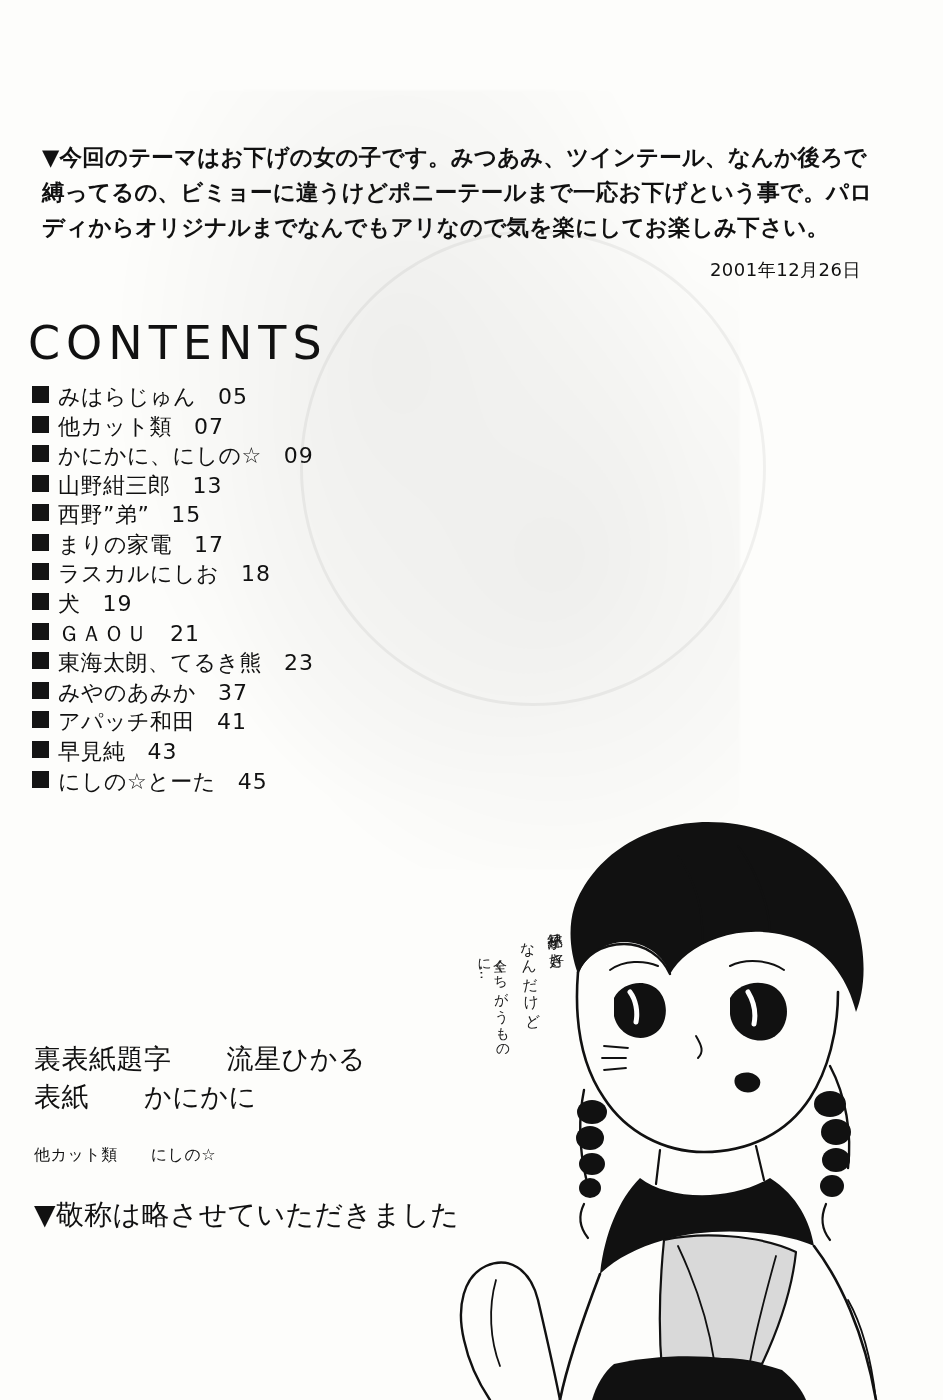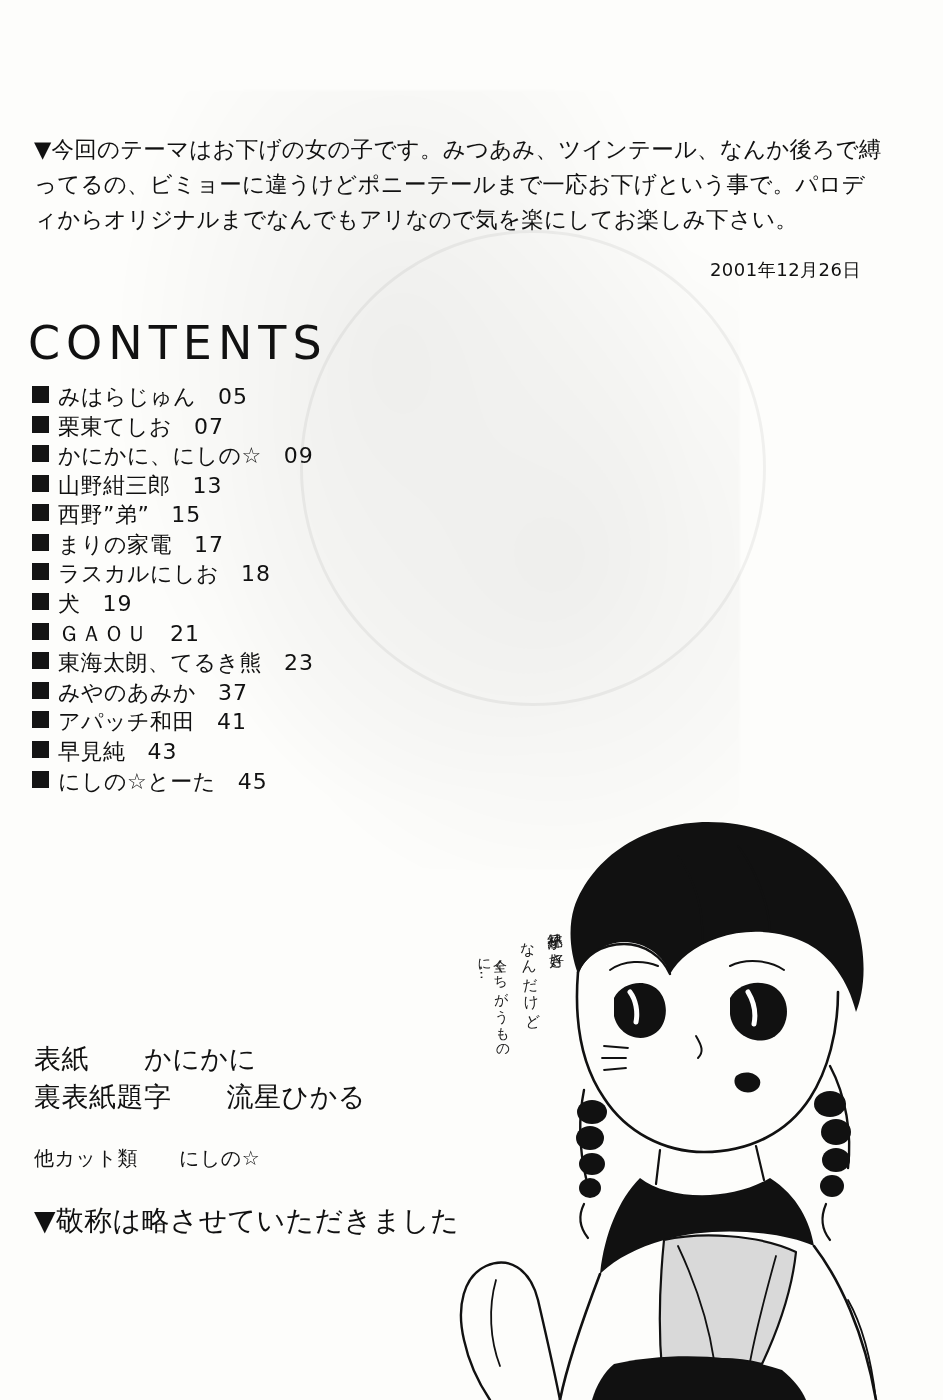--- a/index.html
+++ b/index.html
@@ -51,21 +51,21 @@
   .intro {
     position: absolute;
     left: 34px;
     top: 62px;
     width: 848px;
     font-size: 22.5px;
     line-height: 1.56;
     letter-spacing: 0.2px;
     white-space: pre-wrap;
   }
-  .intro p { margin: 0; }
+  .intro p { margin: 8px; font-weight: bold; }
   .intro .p2 { margin-top: 2px; text-indent: 1.4em; }
 
   .date {
     position: absolute;
     right: 82px;
     top: 258px;
     font-size: 18px;
     letter-spacing: 0.5px;
   }
 
@@ -113,21 +113,21 @@
     top: 1040px;
     width: 520px;
   }
   .credits .line {
     font-size: 27px;
     line-height: 1.42;
     letter-spacing: 0.5px;
     white-space: pre;
   }
   .credits .small {
-    font-size: 20px;
+    font-size: 16px;
     margin-top: 28px;
     letter-spacing: 0.5px;
     white-space: pre;
   }
   .credits .note {
     font-size: 28px;
     margin-top: 30px;
     letter-spacing: 0.3px;
     white-space: pre;
   }
@@ -181,21 +181,21 @@
   <div class="contents-title">CONTENTS</div>
 
   <div class="toc">
     <div class="toc-item">
       <span class="bullet"></span>
       <span class="toc-name">みはらじゅん</span>
       <span class="toc-page">05</span>
     </div>
     <div class="toc-item">
       <span class="bullet"></span>
-      <span class="toc-name">栗東てしお</span>
+      <span class="toc-name">他カット類</span>
       <span class="toc-page">07</span>
     </div>
     <div class="toc-item">
       <span class="bullet"></span>
       <span class="toc-name">かにかに、にしの☆</span>
       <span class="toc-page">09</span>
     </div>
     <div class="toc-item">
       <span class="bullet"></span>
       <span class="toc-name">山野紺三郎</span>
@@ -247,22 +247,22 @@
       <span class="toc-page">43</span>
     </div>
     <div class="toc-item">
       <span class="bullet"></span>
       <span class="toc-name">にしの☆とーた</span>
       <span class="toc-page">45</span>
     </div>
   </div>
 
   <div class="credits">
+    <div class="line">裏表紙題字　　流星ひかる</div>
     <div class="line">表紙　　かにかに</div>
-    <div class="line">裏表紙題字　　流星ひかる</div>
     <div class="small">他カット類　　にしの☆</div>
     <div class="note">▼敬称は略させていただきました</div>
   </div>
 
   <div class="illo">
     <svg width="565" height="640" viewBox="0 0 565 640" xmlns="http://www.w3.org/2000/svg">
       <g fill="none" stroke="#111" stroke-width="2.4" stroke-linecap="round" stroke-linejoin="round">
 
         <path d="M196 148 C214 96 268 62 330 62 C404 62 462 104 478 160
                  C490 200 486 232 478 252 C470 220 452 196 430 184

